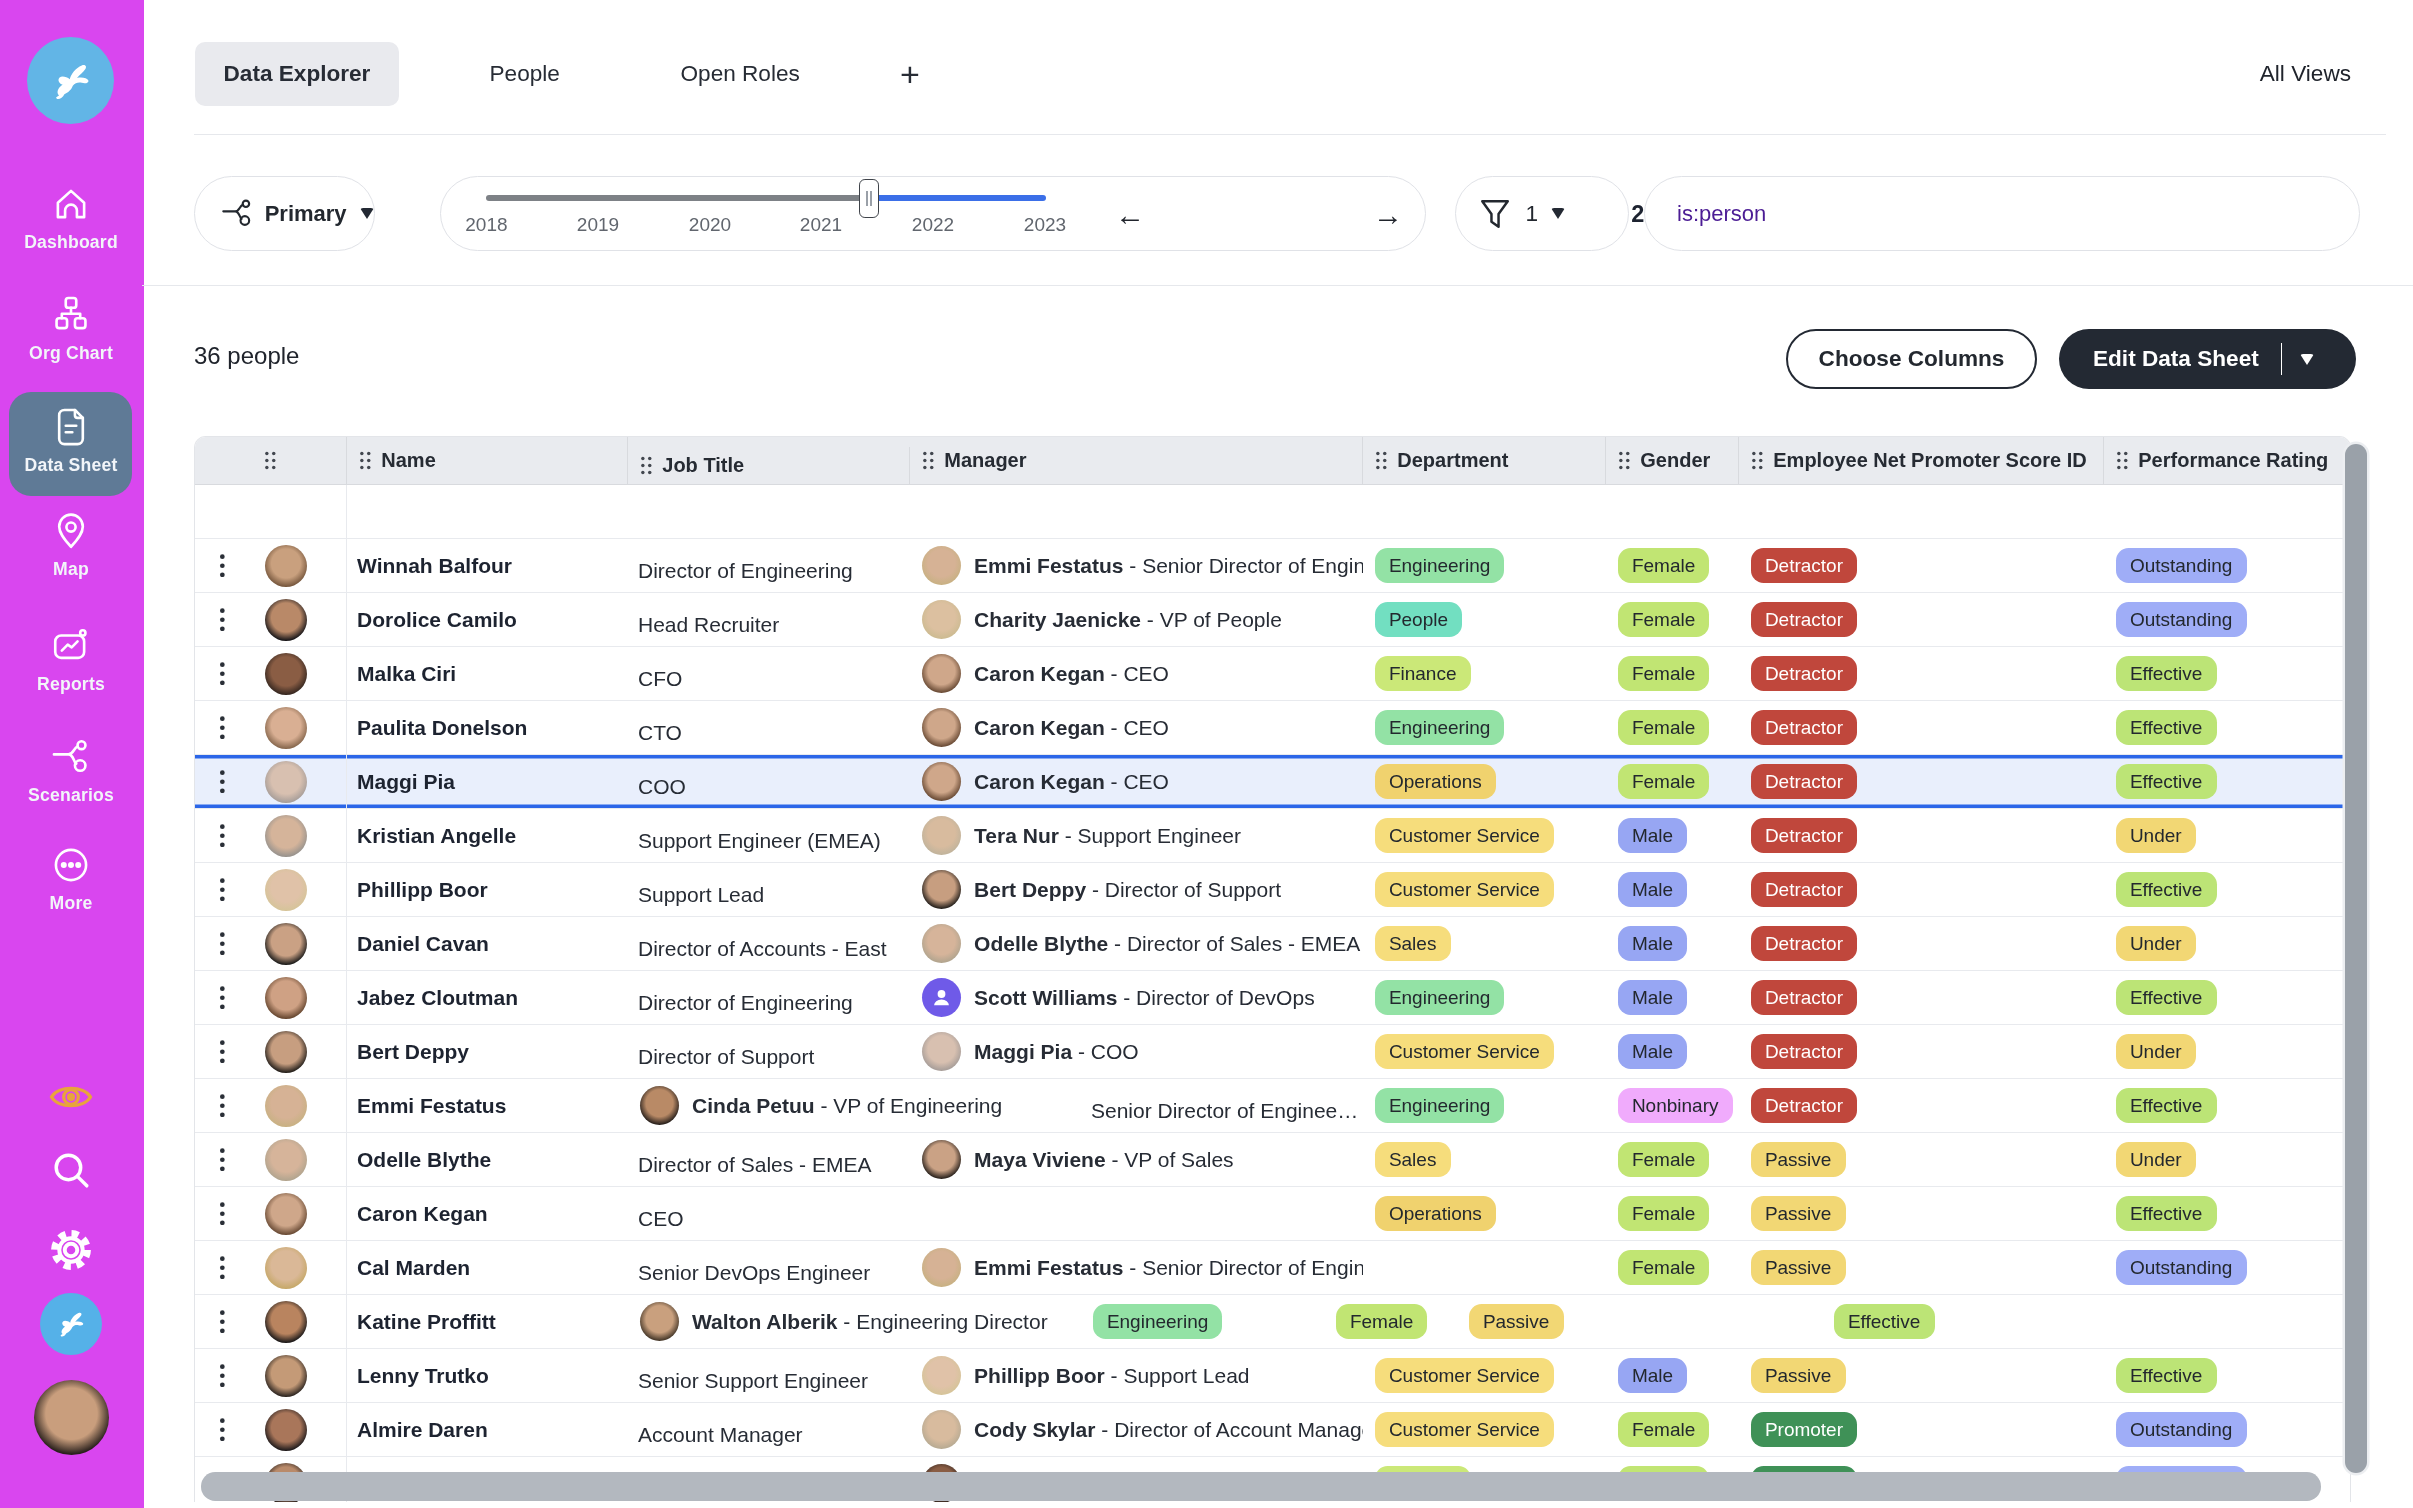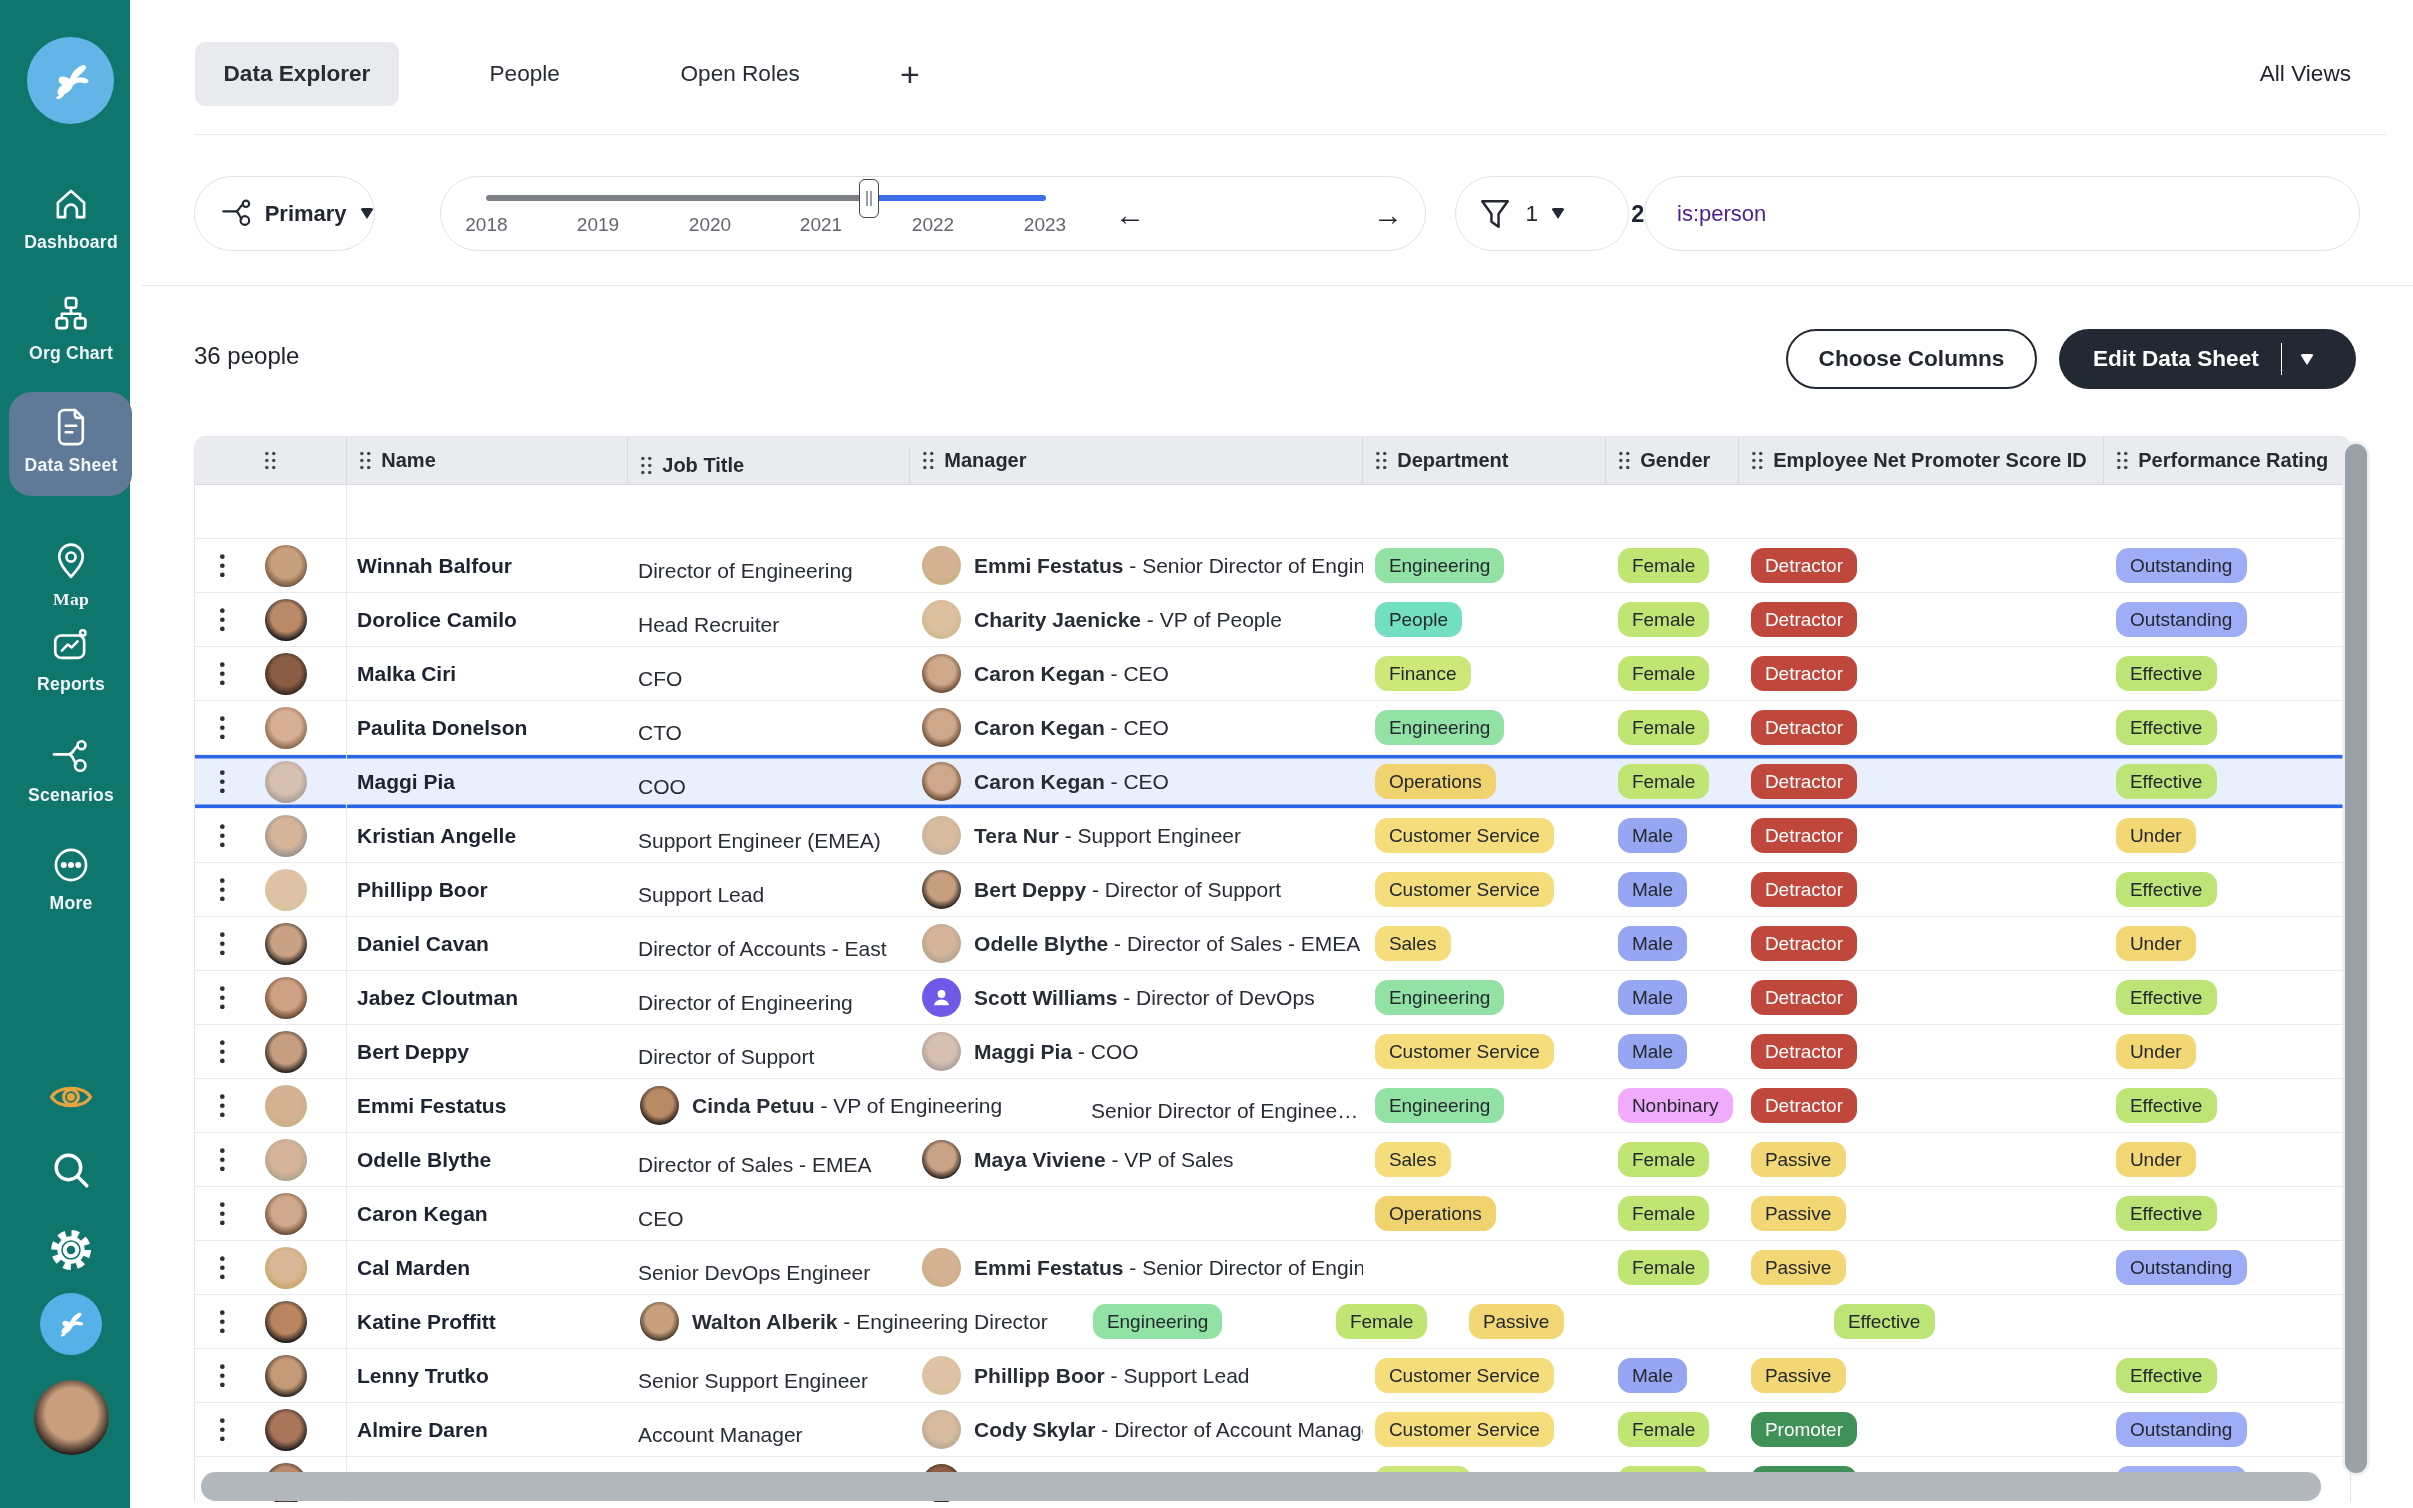--- a/index.html
+++ b/index.html
@@ -1,20 +1,20 @@
 <!DOCTYPE html>
 <html style="font-size:13.4px"><head>
 <meta charset="utf-8">
 <style>
   * { margin:0; padding:0; box-sizing:border-box; }
   html,body { width:2413px; height:1508px; overflow:hidden; background:#fff;
     font-family:"Liberation Sans", sans-serif; color:#23282f; }
 
   
-  #sidebar { position:absolute; left:0; top:0; width:130px; height:1508px; background:#0f766e; }
+  #sidebar { position:absolute; left:0; top:0; width:144px; height:1508px; background:#d946ef; }
   .side-logo { position:absolute; left:27px; top:37px; width:87px; height:87px; border-radius:50%;
     background:#62b5e6; display:flex; align-items:center; justify-content:center; }
   .nav-item { position:absolute; left:0; width:142px; text-align:center; cursor:pointer; }
   .nav-item svg { display:block; margin:0 auto; }
   .nav-label { margin-top:6.7px; font-size:17.6px; font-weight:700; color:#f2f5f9; letter-spacing:0.2px; }
   .nav-active-bg { position:absolute; left:9.2px; top:392px; width:123px; height:104px;
     border-radius:22px; background:#5f7a96; }
   .side-bottom { position:absolute; left:0; width:142px; display:flex; justify-content:center; }
   .mini-logo { width:62px; height:62px; border-radius:50%; background:#55b1e8;
     display:flex; align-items:center; justify-content:center; }
@@ -135,21 +135,21 @@
         <div class="nav-label">Org Chart</div>
       </div>
       <div class="nav-item" style="top: 406px;">
         <svg width="42" height="42" viewBox="0 0 64 64" fill="none" stroke="#ffffff" stroke-width="4" stroke-linejoin="round" stroke-linecap="round">
           <path d="M14,14 a8,8 0 0 1 8,-8 H38 L50,18 V50 a8,8 0 0 1 -8,8 H22 a8,8 0 0 1 -8,-8 Z"></path>
           <path d="M38,6 V14 a4,4 0 0 0 4,4 H50"></path>
           <path d="M24,30 H40 M24,40 H34"></path>
         </svg>
         <div class="nav-label">Data Sheet</div>
       </div>
-      <div class="nav-item" style="top: 540px; font-family: Liberation Serif, serif;">
+      <div class="nav-item" style="top: 510px;">
         <svg width="42" height="42" viewBox="0 0 64 64" fill="none" stroke="#ffffff" stroke-width="4" stroke-linejoin="round" stroke-linecap="round">
           <path d="M32,56 C21,44 14,35 14,25 a18,18 0 1 1 36,0 C50,35 43,44 32,56 Z"></path>
           <circle cx="32" cy="26" r="7"></circle>
         </svg>
         <div class="nav-label">Map</div>
       </div>
       <div class="nav-item" style="top: 625px;">
         <svg width="42" height="42" viewBox="0 0 64 64" fill="none" stroke="#ffffff" stroke-width="4" stroke-linejoin="round" stroke-linecap="round">
           <rect x="8" y="16" width="44" height="34" rx="9"></rect>
           <path d="M18,39 L27,30 L33,34 L42,25"></path>

